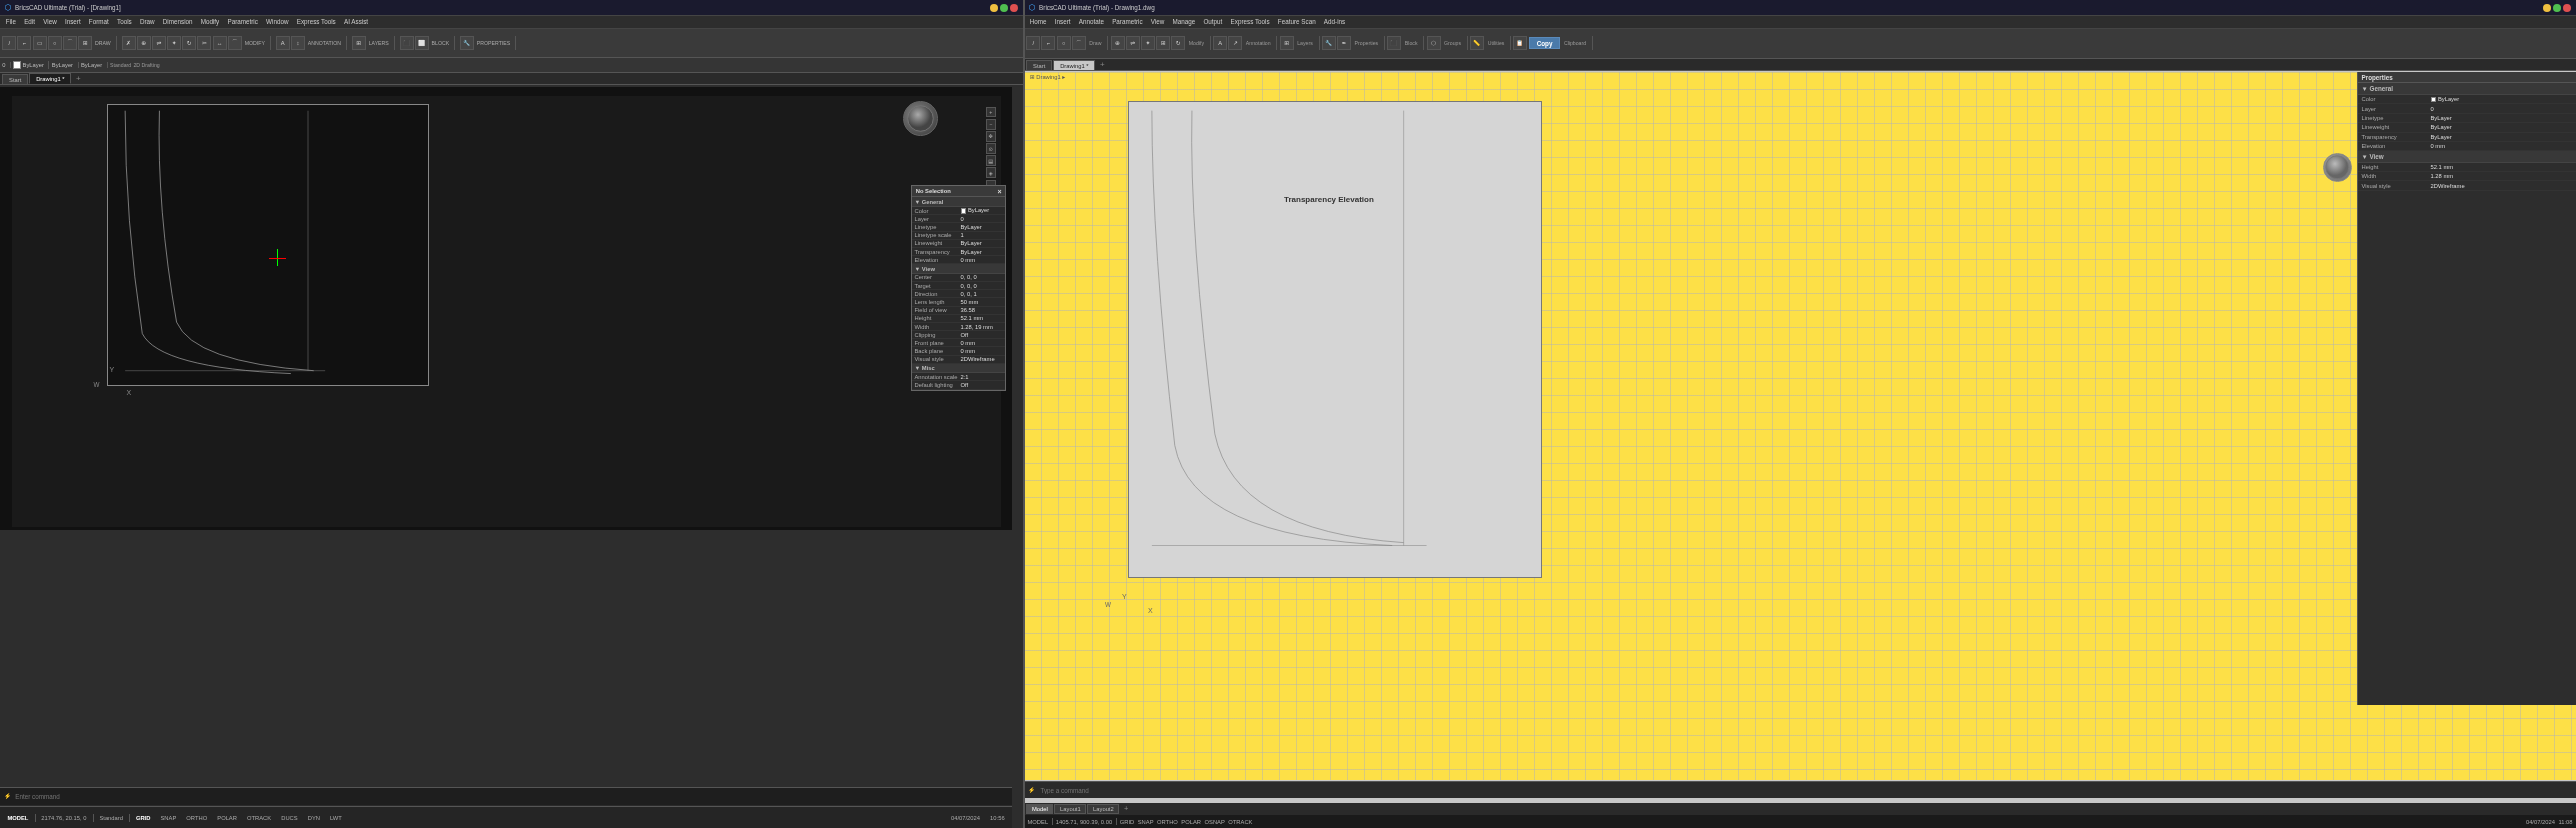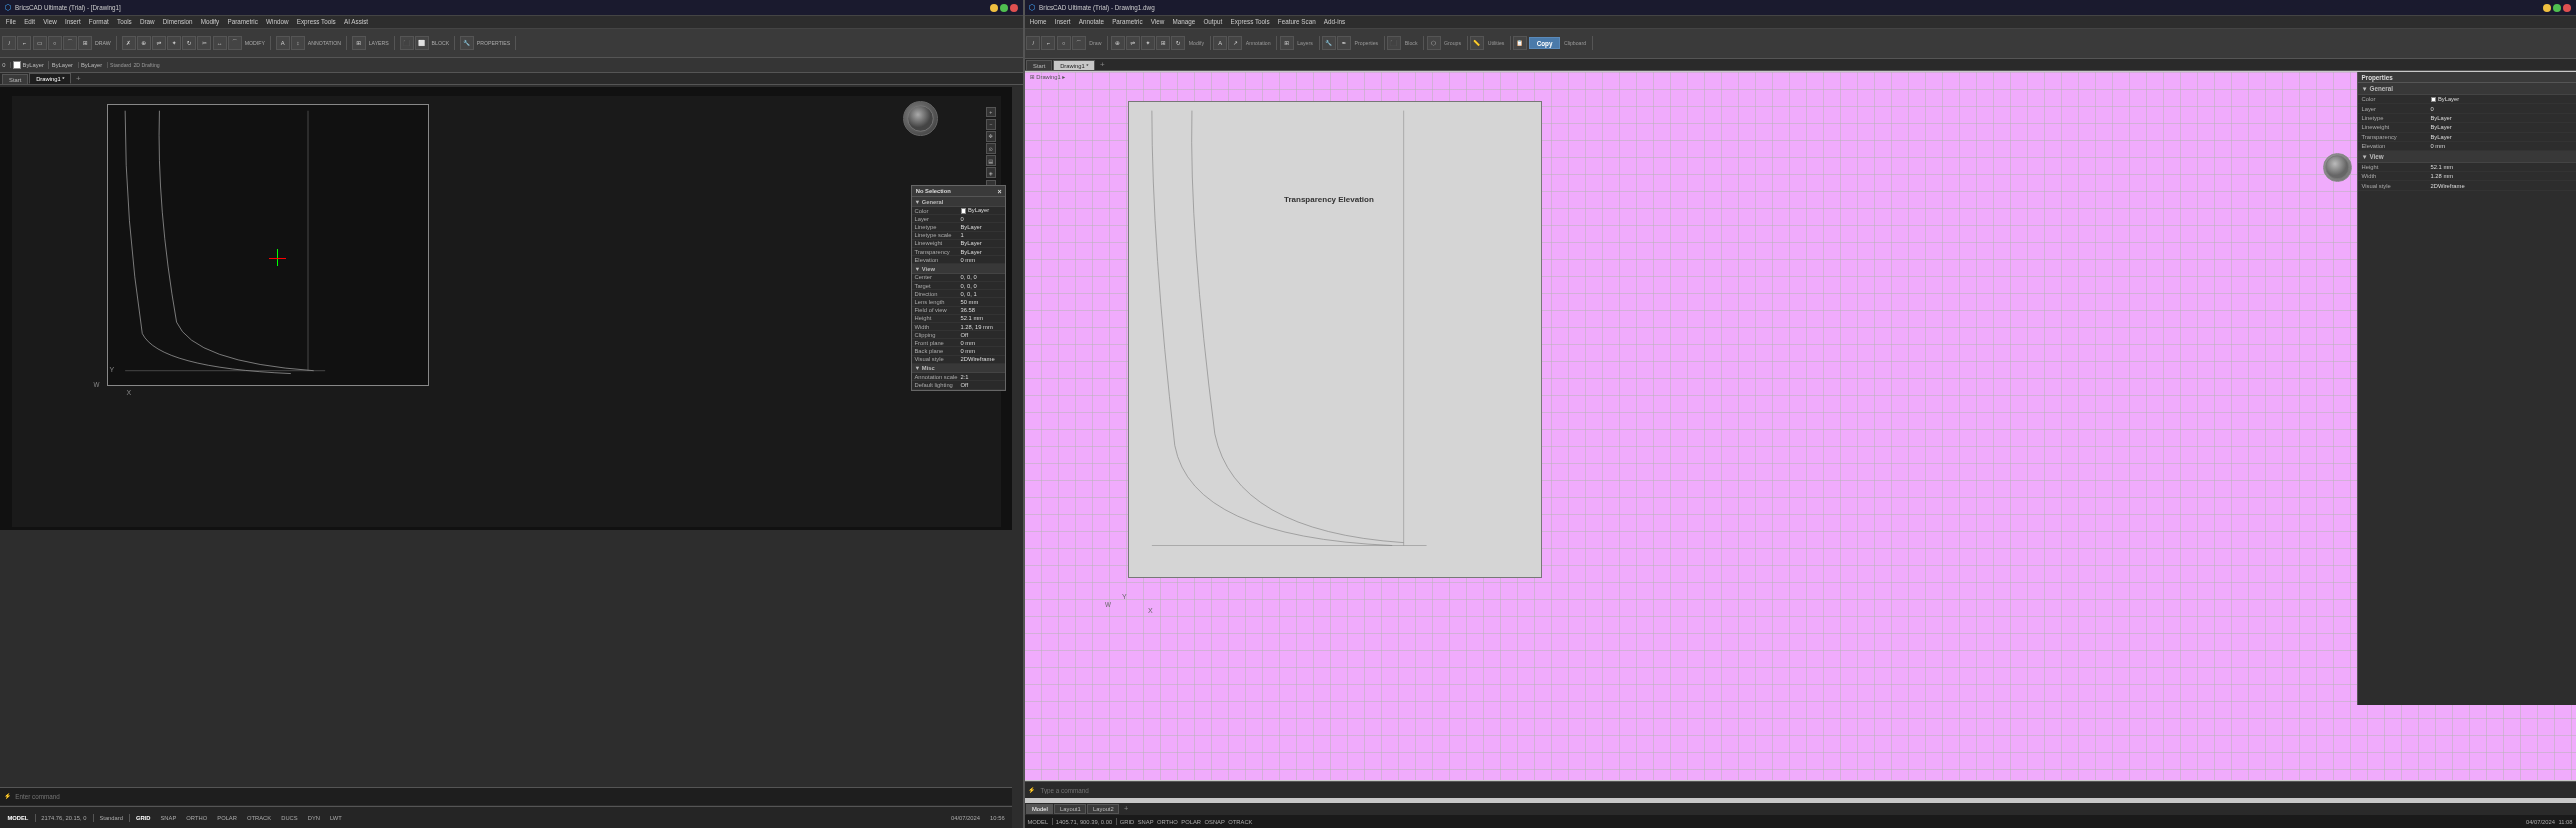--- a/index.html
+++ b/index.html
@@ -427,21 +427,21 @@
     }
     .r-tab.active { background: #c8c8c8; color: #222; }
 
     
     .r-viewport {
       position: absolute;
       top: 72px;
       left: 0;
       width: 1552px;
       height: 708px;
-      background: #f0abfc;
+      background: #fde047;
       overflow: hidden;
     }
 
     
     .r-grid {
       position: absolute;
       left: 0; top: 0;
       width: 100%; height: 100%;
       background-image:
         linear-gradient(rgba(180,180,180,0.5) 0.6px, transparent 0.6px),

